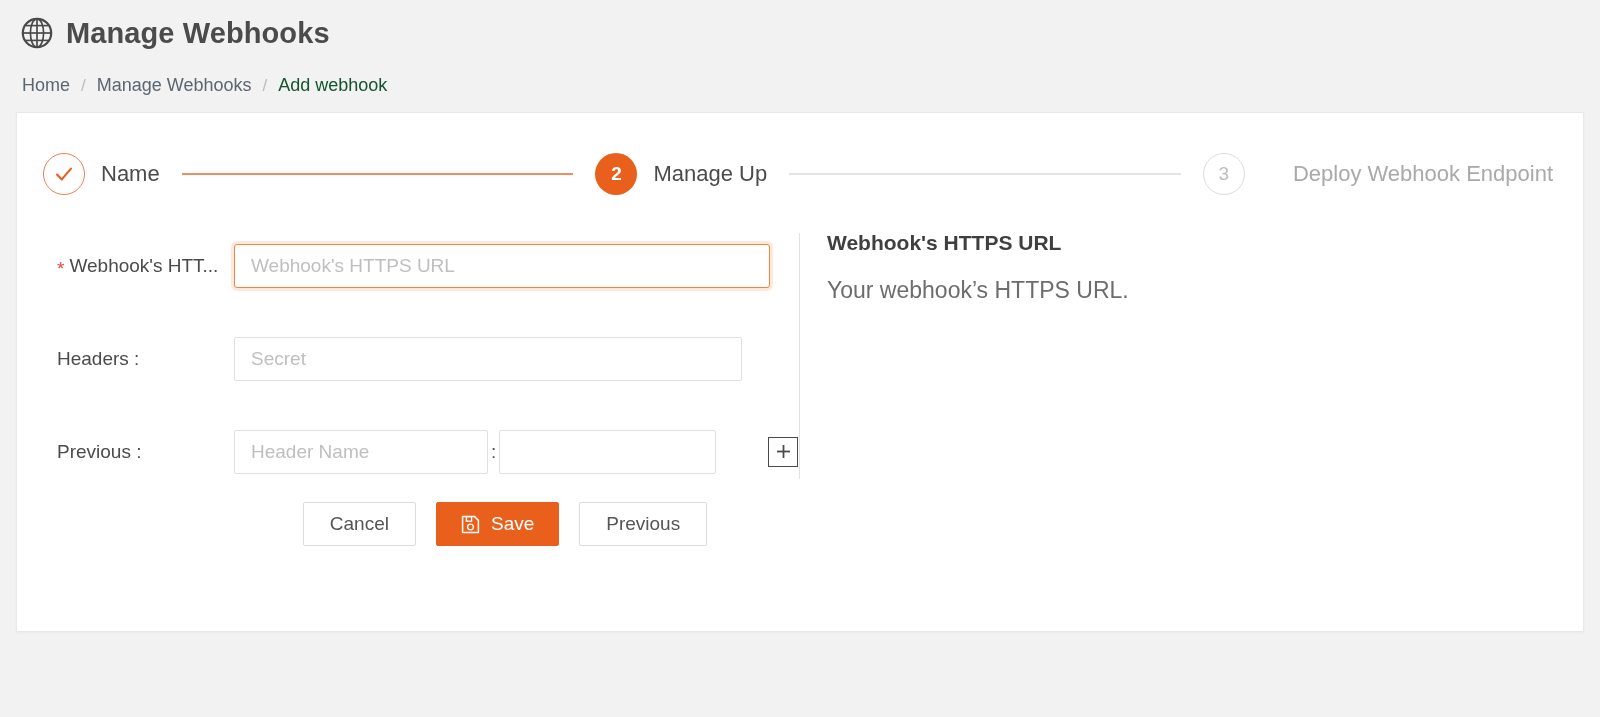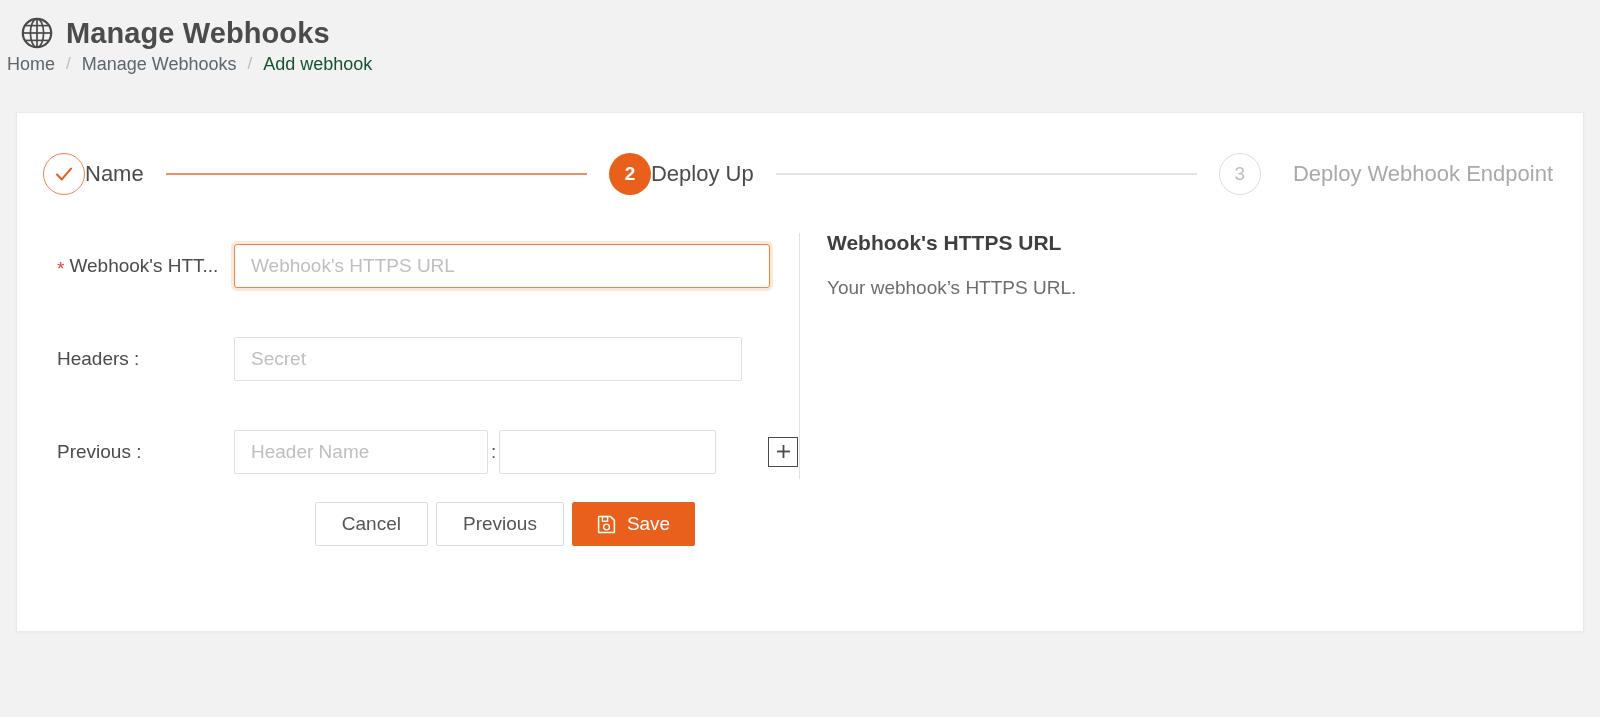--- a/index.html
+++ b/index.html
@@ -34,22 +34,22 @@
     font-size: 29px;
     font-weight: bold;
     color: #4b4b4b;
     letter-spacing: 0.1px;
     line-height: 1;
   }
 
   
   .breadcrumb {
     display: flex;
-    align-items: flex-start;
-    padding-left: 7px;
+    align-items: flex-end;
+    padding-left: 22px;
     height: 42px;
     font-size: 18px;
   }
   .crumb {
     color: #5c6670;
     white-space: nowrap;
   }
   .crumb.current { color: #14532d; }
   .crumb-sep {
     color: #b9bdc2;
@@ -71,20 +71,21 @@
   .stepper {
     display: flex;
     align-items: center;
     padding: 26px 30px 0 26px;
     height: 96px;
   }
   .step {
     display: flex;
     align-items: center;
     flex: 0 0 auto;
+    gap: 16px;
   }
   .step-circle {
     width: 42px;
     height: 42px;
     border-radius: 50%;
     display: flex;
     align-items: center;
     justify-content: center;
     font-size: 19px;
     flex: 0 0 42px;
@@ -208,31 +209,31 @@
     padding-top: 12px;
     flex: 1 1 auto;
   }
   .help-title {
     font-size: 21px;
     font-weight: bold;
     color: #3f3f3f;
     margin: 0 0 22px 0;
   }
   .help-text {
-    font-size: 19px;
+    font-size: 23px;
     color: #6d6d6d;
     margin: 0;
   }
 
   
   .footer {
     display: flex;
     justify-content: center;
     align-items: center;
-    gap: 8px;
+    gap: 20px;
     padding-right: 590px;
     height: 70px;
   }
   .btn {
     height: 44px;
     font-size: 19px;
     font-family: "Liberation Sans", sans-serif;
     border-radius: 2px;
     cursor: pointer;
     display: inline-flex;
@@ -291,21 +292,21 @@
           </svg>
         </span>
       </div>
       <div class="step-label">Name</div>
     </div>
 
     <div class="connector done"></div>
 
     <div class="step">
       <div class="step-circle active">2</div>
-      <div class="step-label">Deploy Up</div>
+      <div class="step-label">Manage Up</div>
     </div>
 
     <div class="connector todo"></div>
 
     <div class="step">
       <div class="step-circle todo">3</div>
       <div class="step-label muted">Deploy Webhook Endpoint</div>
     </div>
 
   </div>
@@ -348,26 +349,26 @@
 
     <div class="help-col">
       <h3 class="help-title">Webhook's HTTPS URL</h3>
       <p class="help-text">Your webhook’s HTTPS URL.</p>
     </div>
 
   </div>
 
   <div class="footer">
     <button class="btn btn-secondary">Cancel</button>
-    <button class="btn btn-secondary">Previous</button>
     <button class="btn btn-primary">
       <span>
         <svg class="save-svg" viewBox="0 0 19 19" aria-hidden="true">
           <path d="M1.6 1.6 H13.6 L17.4 5.4 V17.4 H1.6 Z" fill="none" stroke="#ffffff" stroke-width="1.5" stroke-linejoin="round"></path>
           <rect x="5.4" y="1.6" width="5.2" height="4.6" fill="none" stroke="#ffffff" stroke-width="1.3"></rect>
           <circle cx="9.5" cy="12" r="2.9" fill="none" stroke="#ffffff" stroke-width="1.4"></circle>
         </svg>
       </span>
       <span>Save</span>
     </button>
+    <button class="btn btn-secondary">Previous</button>
   </div>
 
 </div>
 
 </body></html>

